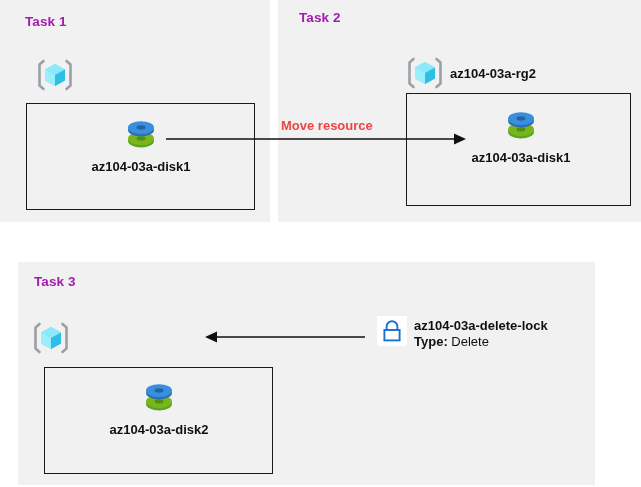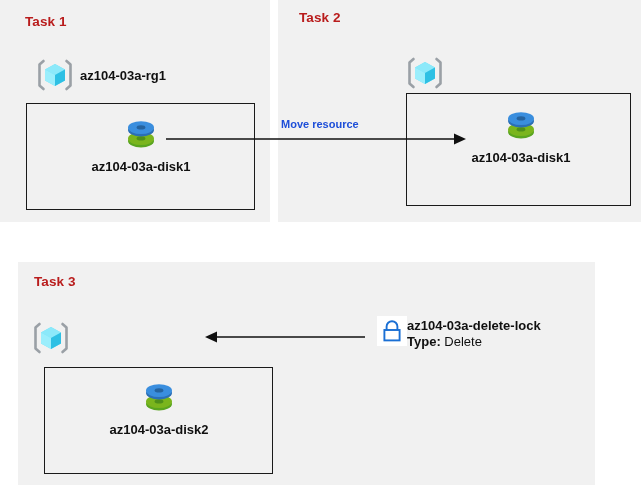--- a/index.html
+++ b/index.html
@@ -20,21 +20,21 @@
     position: absolute;
     background: #f1f1f1;
     box-sizing: border-box;
   }
   #panel-task1 { left: 0;   top: 0;   width: 270px; height: 222px; }
   #panel-task2 { left: 278px; top: 0; width: 363px; height: 222px; }
   #panel-task3 { left: 18px; top: 262px; width: 577px; height: 223px; }
 
   .panel-title {
     position: absolute;
-    color: #b91c1c;
+    color: #a21caf;
     font-weight: bold;
     font-size: 13.5px;
     letter-spacing: 0.1px;
     white-space: nowrap;
   }
   #title-task1 { left: 25px;  top: 14px; }
   #title-task2 { left: 299px; top: 10px; }
   #title-task3 { left: 34px;  top: 274px; }
 
   
@@ -87,34 +87,35 @@
     color: #101010;
   }
 
   
   .arrow-svg { position: absolute; overflow: visible; }
   #arrow-move   { left: 166px; top: 128px; width: 302px; height: 22px; }
   #arrow-lock   { left: 205px; top: 326px; width: 160px; height: 22px; }
 
   .arrow-caption {
     position: absolute;
-    font-size: 11px;
-    font-weight: bold;
-    color: #1d4ed8;
+    font-size: 13px;
+    font-weight: bold;
+    color: #ef4444;
     white-space: nowrap;
   }
   #caption-move { left: 281px; top: 118px; }
 
   
   #lock-group {
     position: absolute;
     left: 377px;
     top: 316px;
     display: flex;
     align-items: flex-start;
+    gap: 7px;
     white-space: nowrap;
   }
   .lock-icon-wrap {
     width: 30px; height: 30px;
     background: #ffffff;
     display: flex; align-items: center; justify-content: center;
     flex: 0 0 auto;
   }
   .lock-icon { width: 26px; height: 26px; display: block; }
   .lock-text { display: flex; flex-direction: column; line-height: 1.2; padding-top: 2px; }
@@ -135,21 +136,20 @@
   <span class="rg-icon-wrap">
     <svg class="rg-icon" viewBox="0 0 38 38">
       <path d="M7.5 5 L3.5 8.5 L3.5 29.5 L7.5 33" fill="none" stroke="#9aa0a6" stroke-width="2.6" stroke-linecap="round" stroke-linejoin="round"></path>
       <path d="M30.5 5 L34.5 8.5 L34.5 29.5 L30.5 33" fill="none" stroke="#9aa0a6" stroke-width="2.6" stroke-linecap="round" stroke-linejoin="round"></path>
       <polygon points="19,8 29,13.5 29,24.5 19,30 9,24.5 9,13.5" fill="#6fe0f7"></polygon>
       <polygon points="19,8 29,13.5 19,19 9,13.5" fill="#8ce9fa"></polygon>
       <polygon points="19,19 29,13.5 29,24.5 19,30" fill="#2ec0e4"></polygon>
       <polygon points="19,19 9,13.5 9,24.5 19,30" fill="#9beefc"></polygon>
     </svg>
   </span>
-  <span class="node-label">az104-03a-rg1</span>
 </div>
 
 <div class="disk-item" id="disk-task1">
   <svg class="disk-icon" viewBox="0 0 42 42">
     <ellipse cx="21" cy="27" rx="13" ry="6.4" fill="#5aa520"></ellipse>
     <ellipse cx="21" cy="24.6" rx="13" ry="6.4" fill="#7ab51d"></ellipse>
     <ellipse cx="21" cy="24.4" rx="4.4" ry="2.1" fill="#4e8f1a"></ellipse>
     <ellipse cx="21" cy="16" rx="13" ry="6.4" fill="#2b6fb5"></ellipse>
     <ellipse cx="21" cy="13.6" rx="13" ry="6.4" fill="#3a8ede"></ellipse>
     <ellipse cx="21" cy="13.4" rx="4.4" ry="2.1" fill="#25639f"></ellipse>
@@ -167,20 +167,21 @@
   <span class="rg-icon-wrap">
     <svg class="rg-icon" viewBox="0 0 38 38">
       <path d="M7.5 5 L3.5 8.5 L3.5 29.5 L7.5 33" fill="none" stroke="#9aa0a6" stroke-width="2.6" stroke-linecap="round" stroke-linejoin="round"></path>
       <path d="M30.5 5 L34.5 8.5 L34.5 29.5 L30.5 33" fill="none" stroke="#9aa0a6" stroke-width="2.6" stroke-linecap="round" stroke-linejoin="round"></path>
       <polygon points="19,8 29,13.5 29,24.5 19,30 9,24.5 9,13.5" fill="#6fe0f7"></polygon>
       <polygon points="19,8 29,13.5 19,19 9,13.5" fill="#8ce9fa"></polygon>
       <polygon points="19,19 29,13.5 29,24.5 19,30" fill="#2ec0e4"></polygon>
       <polygon points="19,19 9,13.5 9,24.5 19,30" fill="#9beefc"></polygon>
     </svg>
   </span>
+  <span class="node-label">az104-03a-rg2</span>
 </div>
 
 <div class="disk-item" id="disk-task2">
   <svg class="disk-icon" viewBox="0 0 42 42">
     <ellipse cx="21" cy="27" rx="13" ry="6.4" fill="#5aa520"></ellipse>
     <ellipse cx="21" cy="24.6" rx="13" ry="6.4" fill="#7ab51d"></ellipse>
     <ellipse cx="21" cy="24.4" rx="4.4" ry="2.1" fill="#4e8f1a"></ellipse>
     <ellipse cx="21" cy="16" rx="13" ry="6.4" fill="#2b6fb5"></ellipse>
     <ellipse cx="21" cy="13.6" rx="13" ry="6.4" fill="#3a8ede"></ellipse>
     <ellipse cx="21" cy="13.4" rx="4.4" ry="2.1" fill="#25639f"></ellipse>

